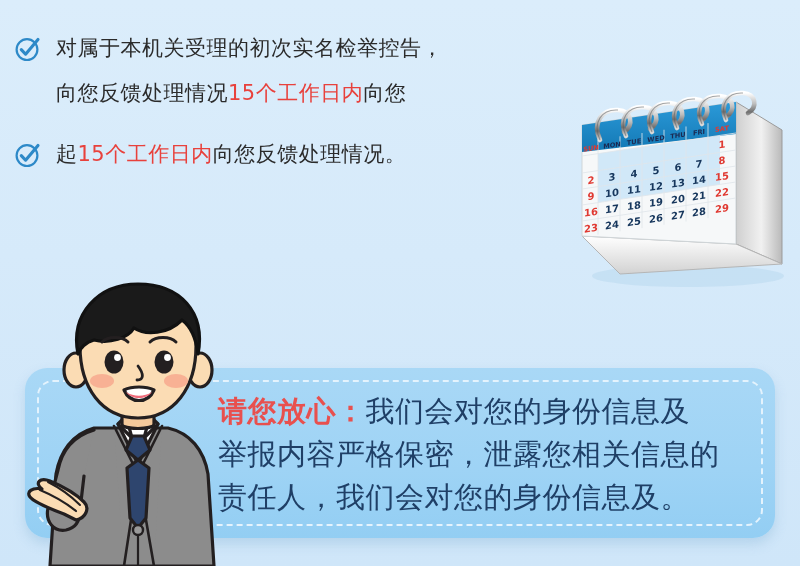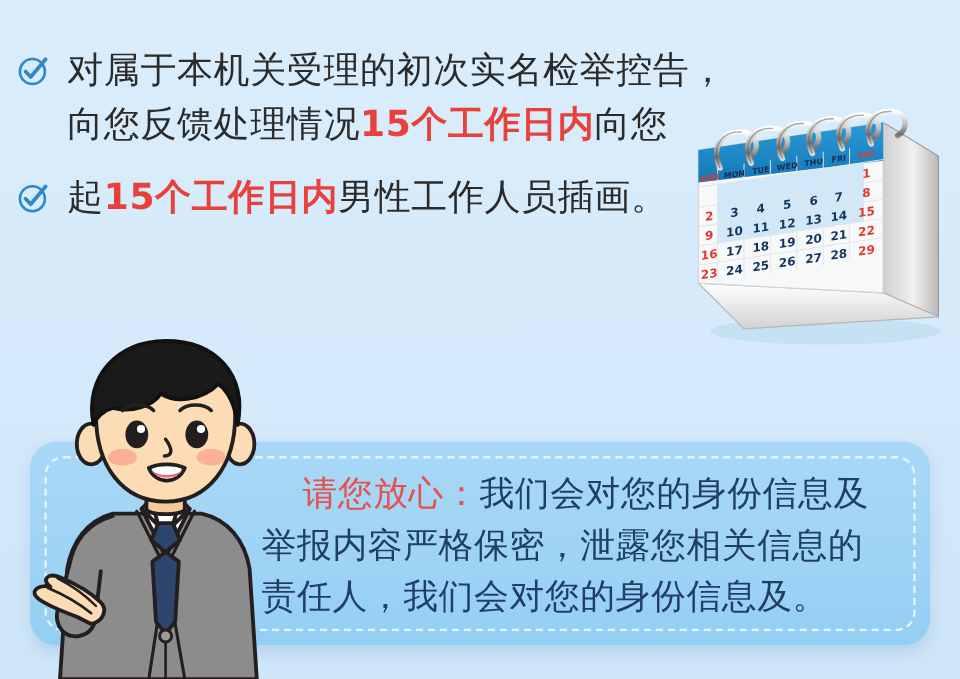--- a/index.html
+++ b/index.html
@@ -33,30 +33,29 @@
     margin-bottom: 16px;
   }
   .check-icon {
     position: absolute;
     left: 0px;
     top: 9px;
     width: 28px;
     height: 28px;
   }
   .btext {
-    font-size: 30px;
+    font-size: 21px;
     line-height: 45px;
     color: #2b2b2b;
     letter-spacing: 0.5px;
     font-weight: 400;
-    margin-top: 10px;
   }
   .btext .hl {
     color: #e8413c;
-    font-weight: 700;
+    font-weight: 400;
   }
 
   
   #calendar {
     position: absolute;
     left: 576px;
     top: 78px;
     width: 224px;
     height: 212px;
   }
@@ -87,22 +86,21 @@
     left: 218px;
     top: 390px;
     width: 545px;
     font-size: 29px;
     line-height: 43px;
     color: #1f3f66;
     letter-spacing: 0.5px;
   }
   #card-text .hl-red {
     color: #e8504e;
-    font-weight: 400;
-    margin-left: 34px;
+    font-weight: 700;
   }
 
   
   #person {
     position: absolute;
     left: 18px;
     top: 278px;
     width: 240px;
     height: 288px;
   }
@@ -135,21 +133,21 @@
     </div>
 
     <div class="bullet-row">
       <span class="check-icon">
         <svg viewBox="0 0 28 28" width="28" height="28" aria-hidden="true">
           <circle cx="13" cy="14.6" r="10.4" fill="none" stroke="#2d89c8" stroke-width="2.2"></circle>
           <path d="M7.3 14.6 L11.6 19.2 L24 4.4" fill="none" stroke="#2d89c8" stroke-width="3.1" stroke-linecap="round" stroke-linejoin="round"></path>
         </svg>
       </span>
       <div class="btext">
-        <div><span>起</span><span class="hl">15个工作日内</span><span>男性工作人员插画。</span></div>
+        <div><span>起</span><span class="hl">15个工作日内</span><span>向您反馈处理情况。</span></div>
       </div>
     </div>
   </div>
 
   <div id="calendar">
     <svg viewBox="0 0 224 212" width="224" height="212" aria-hidden="true">
       <defs>
         <linearGradient id="metal" x1="0" y1="0" x2="0" y2="1">
           <stop offset="0%" stop-color="#ffffff"></stop>
           <stop offset="40%" stop-color="#bdbdbd"></stop>

